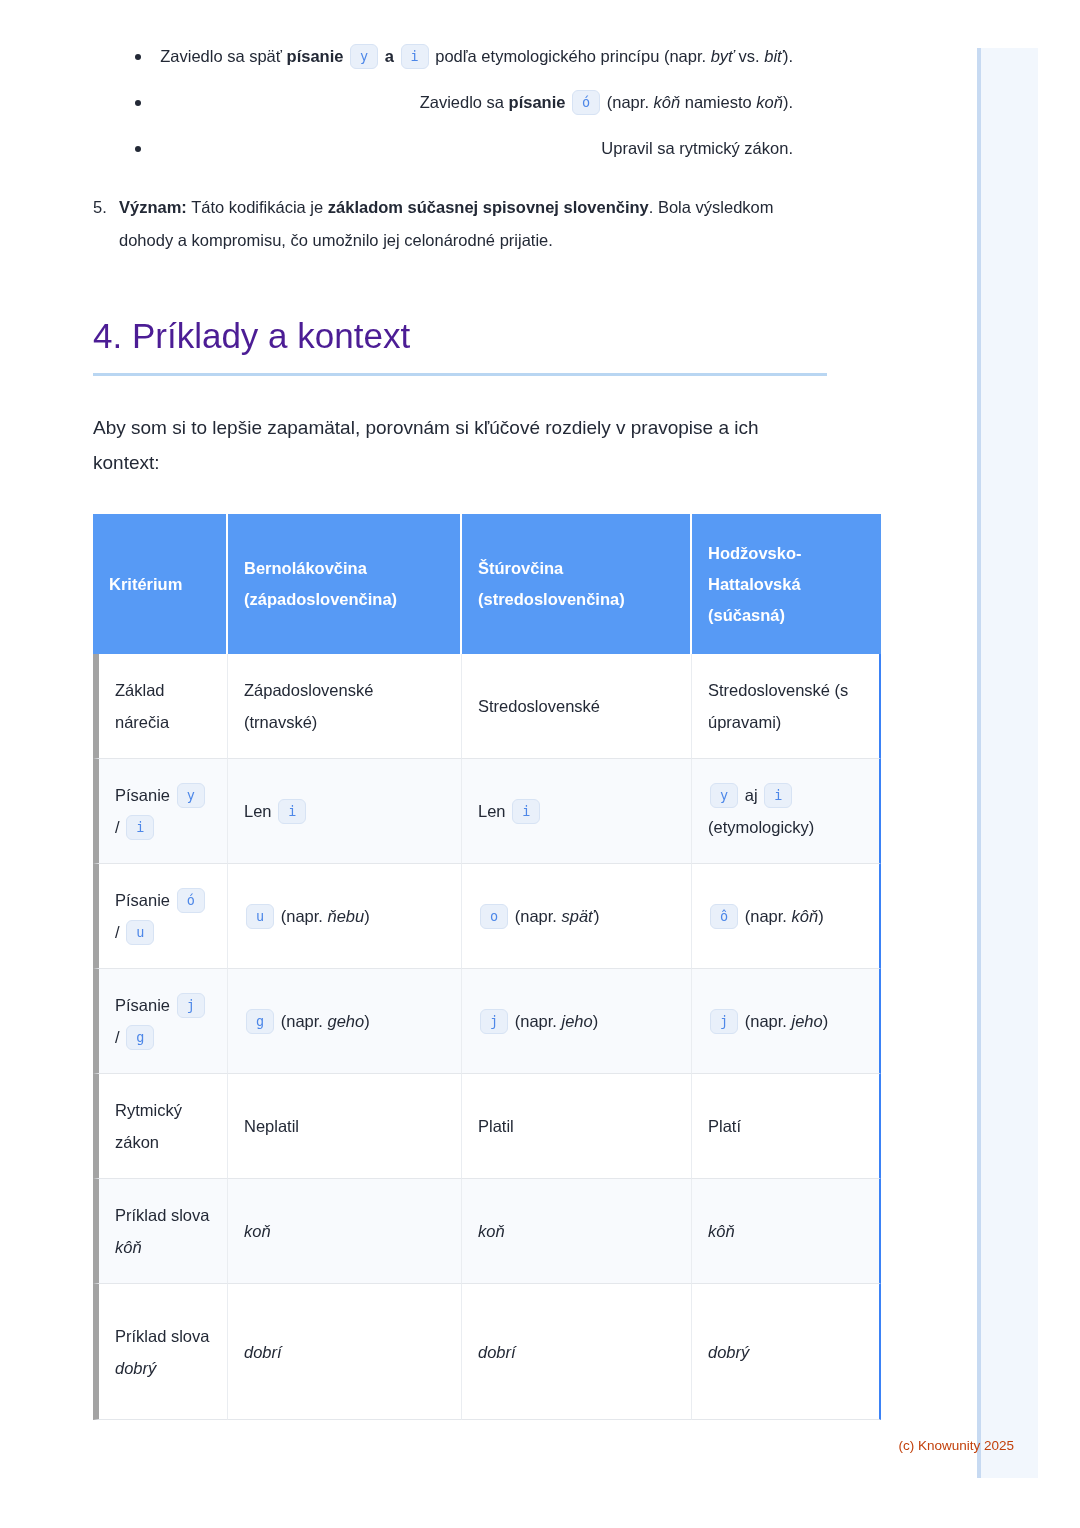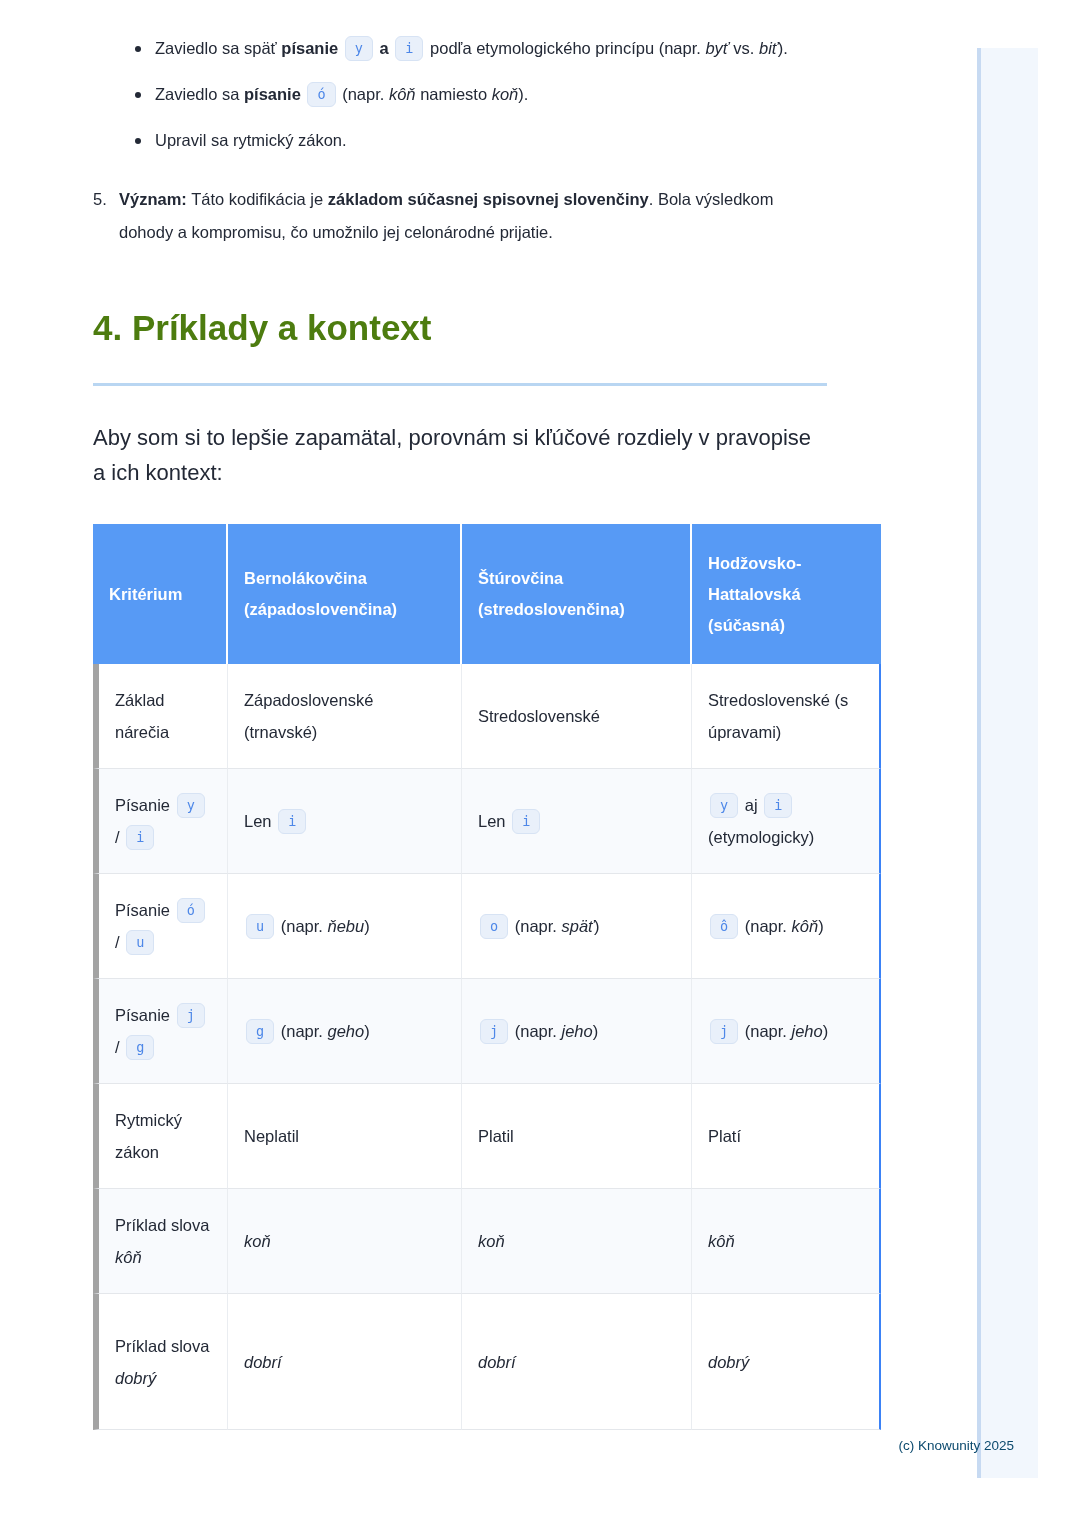--- a/index.html
+++ b/index.html
@@ -8,35 +8,35 @@
 
   
   .next-page-strip {
     position:absolute; left:977px; top:48px; width:57px; height:1430px;
     background:#f2f7fd; border-left:4px solid #c7daf2;
   }
 
   .content { position:absolute; left:93px; top:0; width:788px; }
 
   
-  ul.bullets { list-style:none; margin:32px 0 0 0; padding:0; width:700px; }
+  ul.bullets { list-style:none; margin:40px 0 0 0; padding:0; width:700px;text-align:right; }
   ul.bullets li { position:relative; padding-left:62px; font-size:16.5px; line-height:33px; margin-bottom:13px; }
   .dot { position:absolute; left:42px; top:14px; width:6px; height:6px; border-radius:50%; background:#232936; }
 
   
   .numbered { display:flex; margin-top:26px; width:710px; font-size:16.5px; line-height:33px; }
   .numbered .num { flex:0 0 26px; }
 
   
   h2.section-title {
     margin:58px 0 0 0; width:734px;
-    font-size:35px; line-height:42px; font-weight:bold; color:#4d7c0f;
-    padding-bottom:34px; border-bottom:3px solid #b9d6f2;
+    font-size:35px; line-height:42px; font-weight:normal; color:#4c1d95;
+    padding-bottom:16px; border-bottom:3px solid #b9d6f2;
   }
-  p.intro { margin:34px 0 0 0; width:734px; font-size:22px; line-height:35px; }
+  p.intro { margin:34px 0 0 0; width:734px; font-size:19px; line-height:35px; }
 
   
   .seg-n { font-style:normal; }
   .seg-b { font-weight:bold; }
   .seg-i { font-style:italic; }
   code.badge {
     display:inline-block; padding:1px 9px; margin:0 2px;
     border-radius:6px; background:#e9f0fa; border:1px solid #d7e3f4;
     color:#4d87e8; font-family:"DejaVu Sans Mono", monospace;
     font-size:13.5px; line-height:21px; font-style:normal; font-weight:normal;
@@ -61,21 +61,21 @@
     height:72px;
   }
   table.cmp tbody td:first-child { border-left:6px solid #a3a3a3; }
   table.cmp tbody td:last-child  { border-right:2px solid #3b82f6; }
   table.cmp tbody tr:nth-child(even) td { background:#f8fafd; }
   table.cmp tbody tr:last-child td { height:103px; }
 
   
   .footer {
     position:absolute; right:66px; top:1438px;
-    color:#0c4a6e; font-size:13.5px; z-index:2;
+    color:#c2410c; font-size:13.5px; z-index:2;
   }
 </style>
 </head>
 <body>
 
 <div class="page">
 
   <div class="next-page-strip"></div>
 
   <div class="content">

